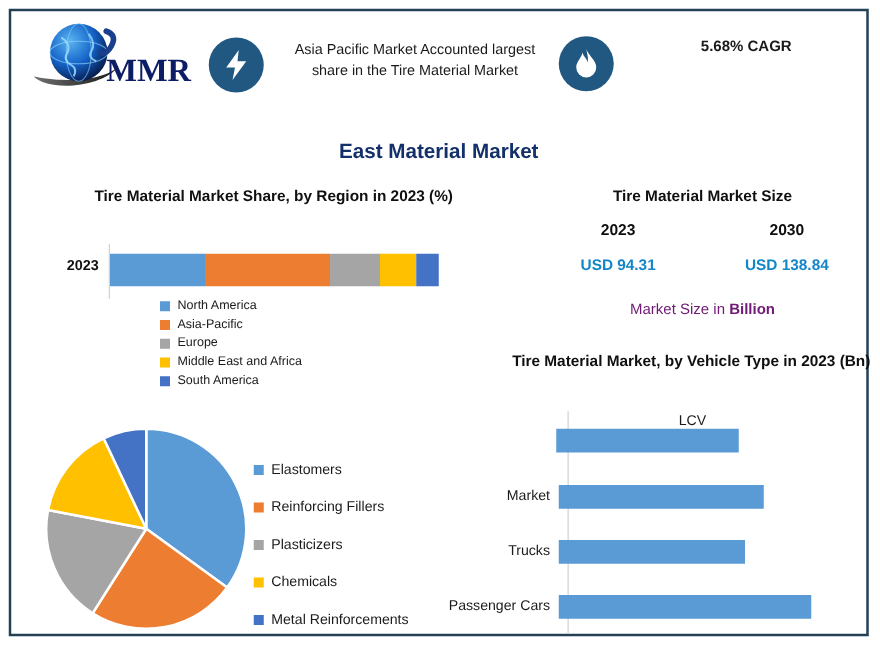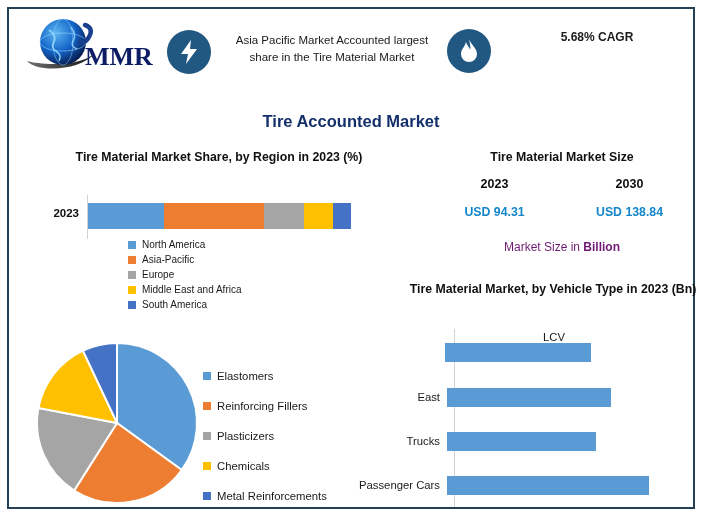--- a/index.html
+++ b/index.html
@@ -285,21 +285,21 @@
         <svg width="22" height="26" viewBox="0 0 22 26">
           <path d="M11 1 C13 7 19 10 19 16 A8 8 0 0 1 3 16 C3 11 7 9 8 4 C9 8 12 9 12 12 C13 10 12 6 11 1 Z" fill="#ffffff"></path>
         </svg>
       </div>
       <div class="hdr-text">
         <span class="bold">5.68% CAGR</span>
       </div>
     </div>
   </div>
 
-  <div class="main-title">Tire Accounted Market</div>
+  <div class="main-title">East Material Market</div>
 
   <div class="sec-title" id="region-title">Tire Material Market Share, by Region in 2023 (%)</div>
 
   <div id="region-chart">
     <div id="region-axis"></div>
     <div id="region-cat-label">2023</div>
     <div id="region-bar">
         <div style="width: 29%; background: rgb(91, 155, 213);"></div>
         <div style="width: 38%; background: rgb(237, 125, 49);"></div>
         <div style="width: 15%; background: rgb(165, 165, 165);"></div>
@@ -382,21 +382,21 @@
 
   <div class="sec-title" id="vehicle-title">Tire Material Market, by Vehicle Type in 2023 (Bn)</div>
 
   <div id="vehicle-chart">
     <div id="vehicle-axis"></div>
   <div class="vrow" style="top: 2px; flex-direction: column;">
         <div class="vlabel">LCV</div>
         <div class="vbar" style="width: 145.44px; background: rgb(91, 155, 213);"></div>
       </div>
       <div class="vrow" style="top: 46px;">
-        <div class="vlabel">East</div>
+        <div class="vlabel">Market</div>
         <div class="vbar" style="width: 163.62px; background: rgb(91, 155, 213);"></div>
       </div>
       <div class="vrow" style="top: 90px;">
         <div class="vlabel">Trucks</div>
         <div class="vbar" style="width: 149.48px; background: rgb(91, 155, 213);"></div>
       </div>
       <div class="vrow" style="top: 134px;">
         <div class="vlabel">Passenger Cars</div>
         <div class="vbar" style="width: 202px; background: rgb(91, 155, 213);"></div>
       </div>

